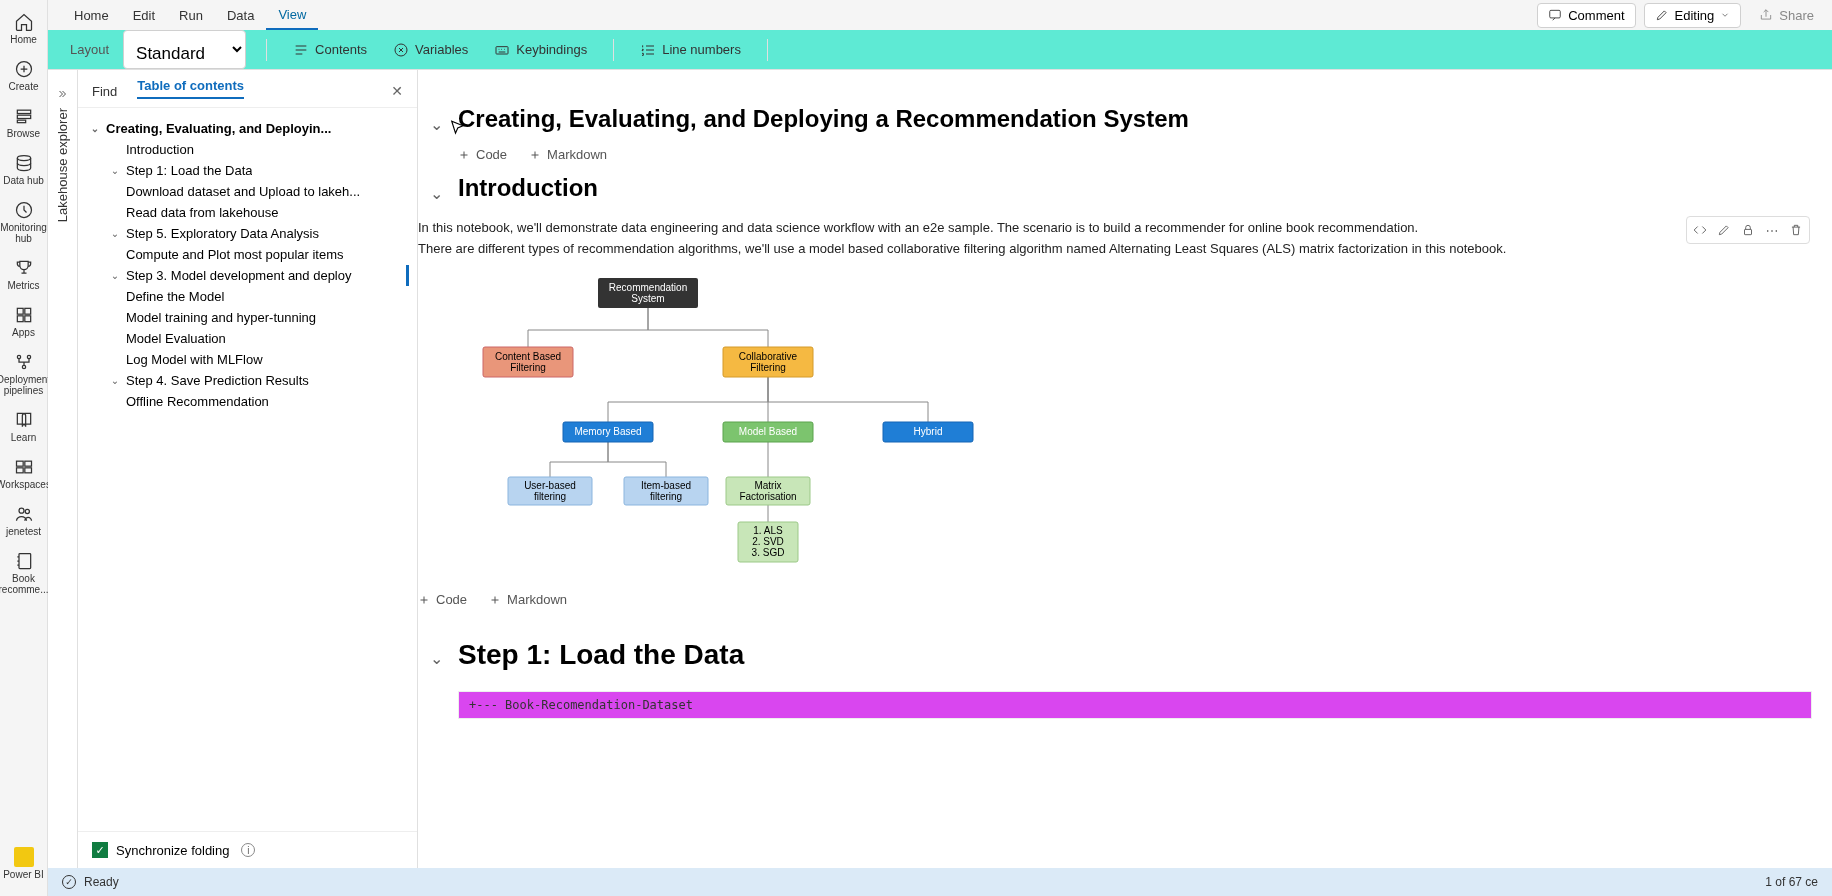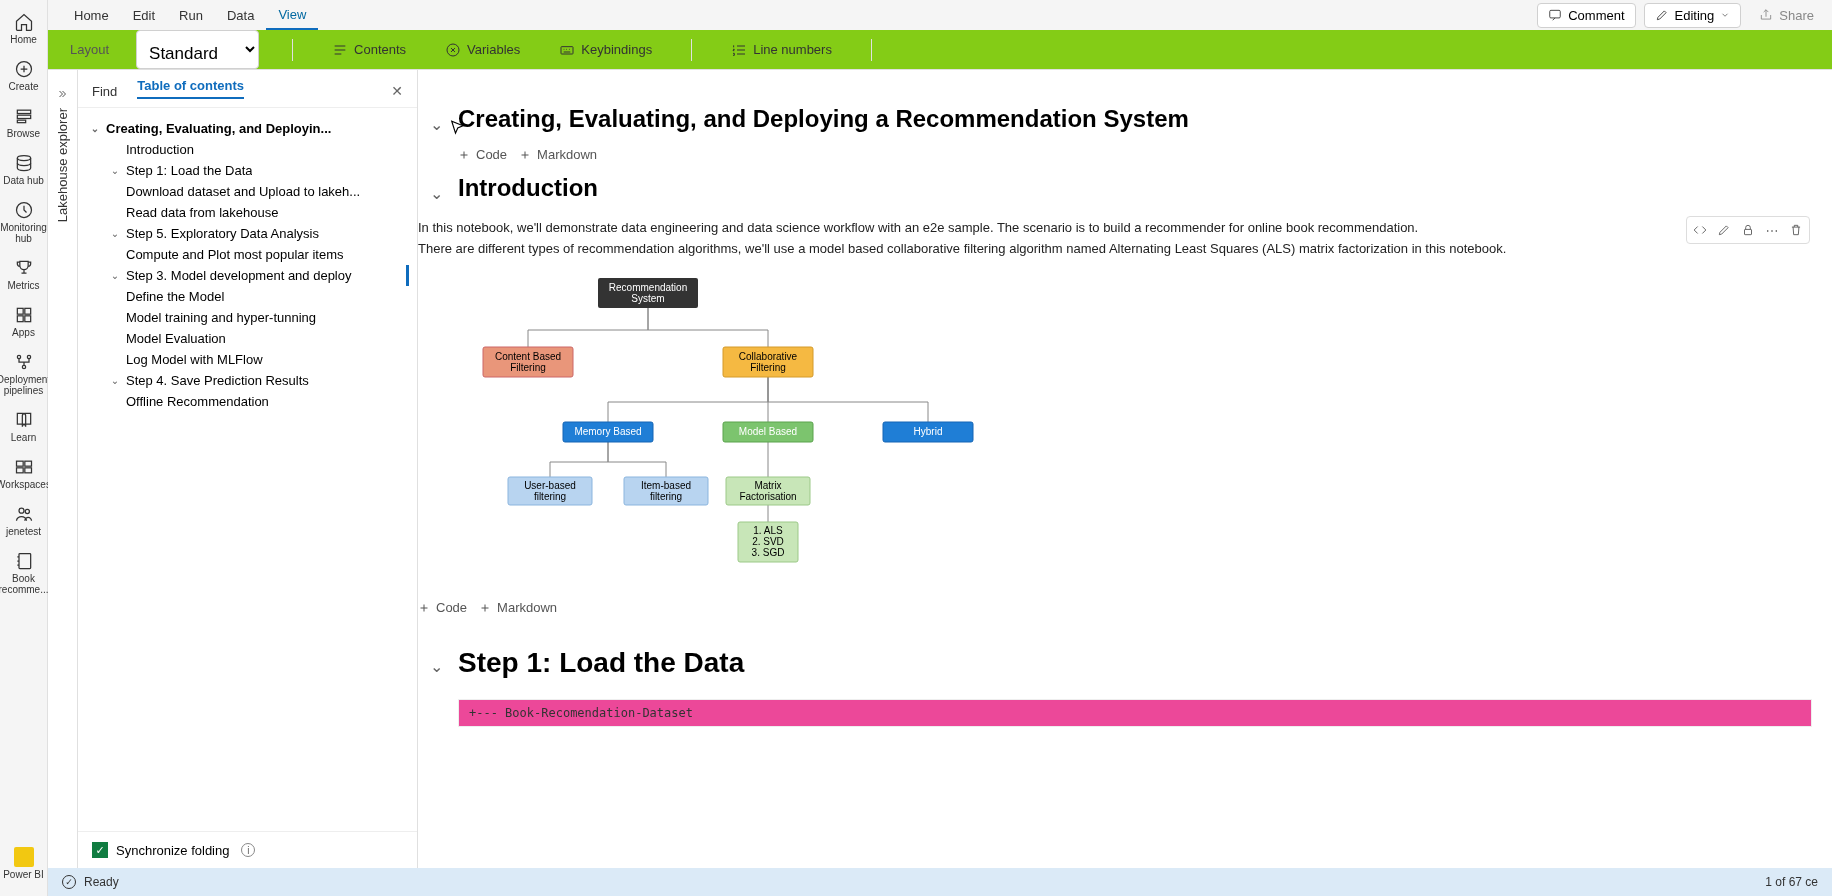--- a/index.html
+++ b/index.html
@@ -17,21 +17,21 @@
     .menubar { position: absolute; left: 48px; top: 0; right: 0; height: 30px; background: #f5f5f5; display: flex; align-items: center; padding-left: 14px; }
     .menubar .tab { padding: 6px 12px; font-size: 13px; color: #333; cursor: pointer; }
     .menubar .tab.active { color: #0369a1; border-bottom: 2px solid #0f6cbd; }
     .menubar .spacer { flex: 1; }
     .menubar .rbtn { display: flex; align-items: center; gap: 6px; padding: 4px 10px; font-size: 13px; border: 1px solid #d0d0d0; border-radius: 4px; margin-right: 8px; background: #fff; cursor: pointer; }
     .menubar .rbtn.plain { border: none; background: transparent; color: #888; }
     .menubar .rbtn svg { width: 14px; height: 14px; stroke: #333; fill: none; stroke-width: 1.5; }
     .menubar .rbtn.plain svg { stroke: #888; }
 
     
-    .toolbar { position: absolute; left: 48px; top: 30px; right: 0; height: 40px; background: #84cc16; border-bottom: 1px solid #e0e0e0; display: flex; align-items: center; padding-left: 22px; gap: 27px; }
+    .toolbar { position: absolute; left: 48px; top: 30px; right: 0; height: 40px; background: #5eead4; border-bottom: 1px solid #e0e0e0; display: flex; align-items: center; padding-left: 22px; gap: 14px; }
     .toolbar .layout-lbl { font-size: 13px; color: #555; }
     .toolbar select { font-size: 17px; padding: 12px 24px 4px 8px; border: 1px solid #d0d0d0; border-radius: 4px; background: #fff; }
     .toolbar .divider { width: 1px; height: 22px; background: #e0e0e0; margin: 0 6px; }
     .toolbar .tbtn { display: flex; align-items: center; gap: 6px; font-size: 13px; color: #333; cursor: pointer; padding: 4px 6px; }
     .toolbar .tbtn svg { width: 16px; height: 16px; stroke: #333; fill: none; stroke-width: 1.5; }
 
     
     .main { position: absolute; left: 48px; top: 70px; right: 0; bottom: 28px; display: flex; background: #fff; }
 
     
@@ -55,34 +55,34 @@
     .toc-foot .chk { width: 16px; height: 16px; background: #107c41; display: flex; align-items: center; justify-content: center; color: #fff; font-size: 11px; }
     .toc-foot .info { width: 14px; height: 14px; border: 1px solid #888; border-radius: 50%; display: flex; align-items: center; justify-content: center; font-size: 10px; color: #666; margin-left: 4px; }
 
     
     .canvas { flex: 1; overflow-y: auto; position: relative; padding: 10px 20px 0 0; }
     .cell { margin-left: 40px; position: relative; }
     .fold { position: absolute; left: -28px; top: 10px; color: #666; cursor: pointer; }
     .cursor-arrow { position: absolute; left: -10px; top: 12px; }
     .h1 { font-size: 24px; font-weight: 600; margin: 25px 0 14px 0; }
     .h2 { font-size: 24px; font-weight: 600; margin: 8px 0 14px 0; }
-    .add-row { display: flex; gap: 12px; margin: 14px 0 12px 0; }
+    .add-row { display: flex; gap: 22px; margin: 6px 0 12px 0; }
     .add-btn { display: flex; align-items: center; gap: 6px; font-size: 13px; color: #555; cursor: pointer; }
     .add-btn svg { width: 12px; height: 12px; stroke: #555; stroke-width: 2; }
     .para { font-size: 13px; color: #222; margin: 6px 0; }
     .intro-block { border-left: 3px solid #0f6cbd; padding-left: 0; margin-left: -3px; position: relative; }
     .cell-toolbar { position: absolute; right: 2px; top: -4px; display: flex; gap: 2px; border: 1px solid #ddd; border-radius: 4px; padding: 2px; background: #fff; }
     .cell-toolbar .ct { width: 22px; height: 22px; display: flex; align-items: center; justify-content: center; cursor: pointer; color: #555; font-size: 13px; }
     .cell-toolbar .ct svg { width: 14px; height: 14px; stroke: #555; fill: none; stroke-width: 1.5; }
 
     
     .diagram { margin: 10px 0 10px 20px; }
 
     
-    .code-preview { background: #ec4899; border: 1px solid #eee; font-family: "Consolas", monospace; font-size: 12px; padding: 6px 10px; margin-top: 20px; color: #333; }
+    .code-preview { background: #d946ef; border: 1px solid #eee; font-family: "Consolas", monospace; font-size: 12px; padding: 6px 10px; margin-top: 20px; color: #333; }
 
     
     .statusbar { position: absolute; left: 48px; right: 0; bottom: 0; height: 28px; background: #dbeaf7; display: flex; align-items: center; padding: 0 14px; font-size: 12px; color: #333; }
     .statusbar .okicon { width: 14px; height: 14px; border: 1.5px solid #333; border-radius: 50%; margin-right: 8px; display:flex; align-items:center; justify-content:center; font-size:9px; }
     .statusbar .right { margin-left: auto; }
   </style>
 </head>
 <body>
 
 <div class="nav-rail">

